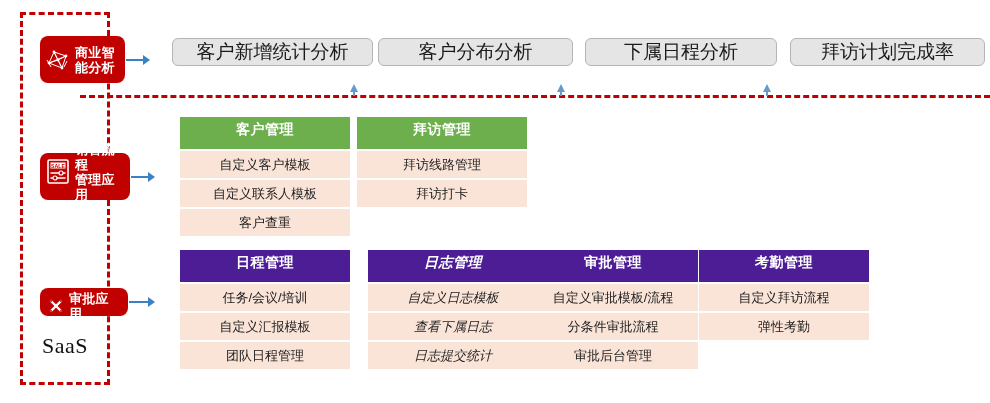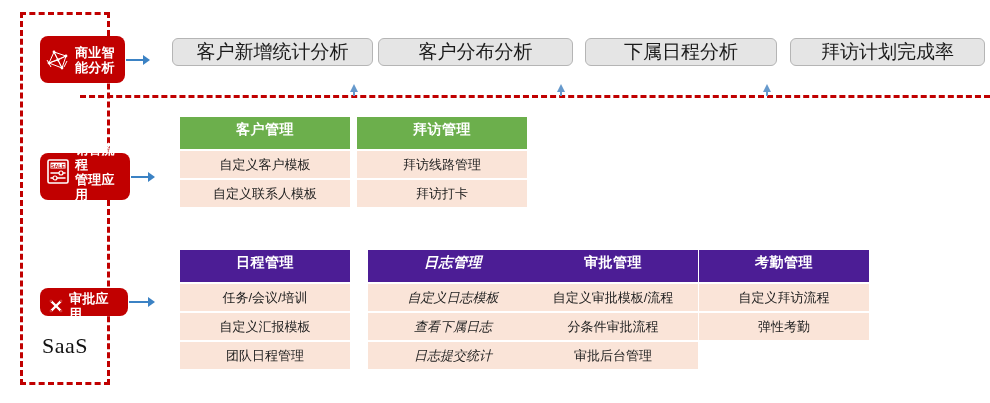--- a/index.html
+++ b/index.html
@@ -229,20 +229,21 @@
       <span class="stem"></span>
     </div>
   <div class="arrow-up" style="left:763px;top:84px;">
       <span class="stem"></span>
     </div>
 
   <div class="module green" style="left:180px;top:117px;">
     <div class="mhead">客户管理</div>
     <div class="mcell">自定义客户模板</div>
     <div class="mcell">自定义联系人模板</div>
+    <div class="mcell">客户查重</div>
   </div>
   <div class="module green" style="left:357px;top:117px;">
     <div class="mhead">拜访管理</div>
     <div class="mcell">拜访线路管理</div>
     <div class="mcell">拜访打卡</div>
   </div>
 
   <div class="module blue" style="left:180px;top:250px;">
     <div class="mhead">日程管理</div>
     <div class="mcell">任务/会议/培训</div>

